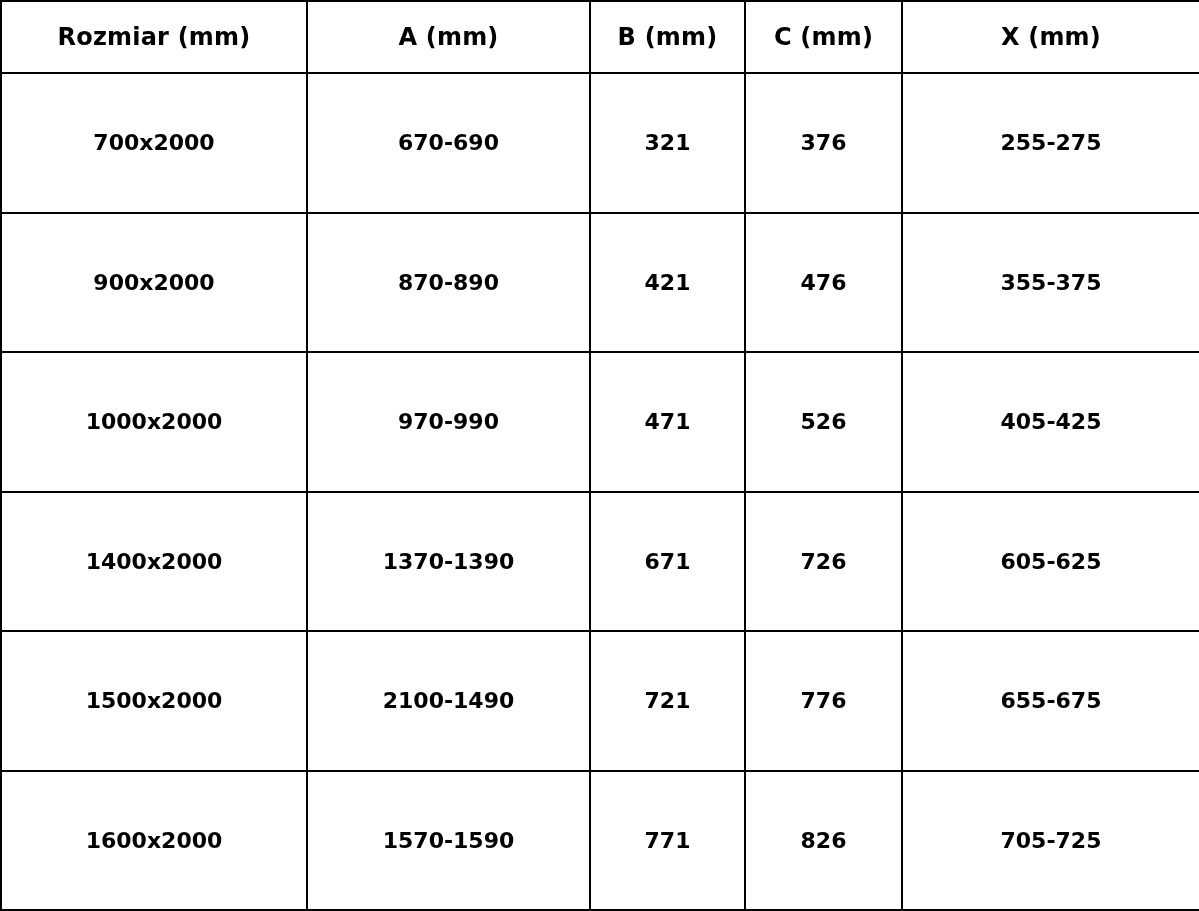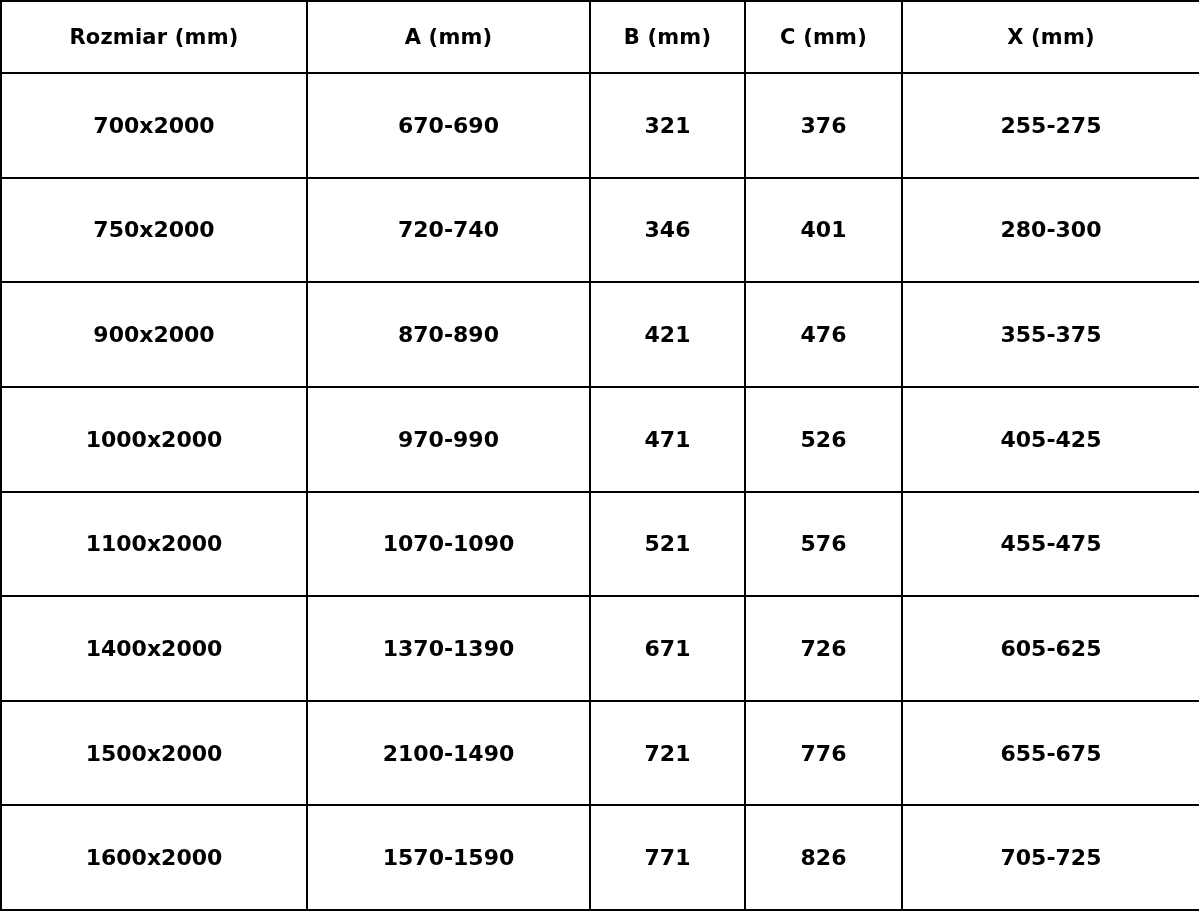--- a/index.html
+++ b/index.html
@@ -27,21 +27,21 @@
   table.size-table th,
   table.size-table td {
     border: 2px solid #000000;
     text-align: center;
     vertical-align: middle;
     color: #000000;
     font-weight: bold;
     white-space: nowrap;
   }
   table.size-table th {
-    font-size: 21px;
+    font-size: 24px;
     letter-spacing: 0.2px;
   }
   table.size-table td {
     font-size: 22px;
   }
   
   col.c0 { width: 306px; }
   col.c1 { width: 283px; }
   col.c2 { width: 155px; }
   col.c3 { width: 157px; }
@@ -73,46 +73,32 @@
     </thead>
     <tbody>
       <tr>
         <td>700x2000</td>
         <td>670-690</td>
         <td>321</td>
         <td>376</td>
         <td>255-275</td>
       </tr>
       <tr>
-        <td>750x2000</td>
-        <td>720-740</td>
-        <td>346</td>
-        <td>401</td>
-        <td>280-300</td>
-      </tr>
-      <tr>
         <td>900x2000</td>
         <td>870-890</td>
         <td>421</td>
         <td>476</td>
         <td>355-375</td>
       </tr>
       <tr>
         <td>1000x2000</td>
         <td>970-990</td>
         <td>471</td>
         <td>526</td>
         <td>405-425</td>
-      </tr>
-      <tr>
-        <td>1100x2000</td>
-        <td>1070-1090</td>
-        <td>521</td>
-        <td>576</td>
-        <td>455-475</td>
       </tr>
       <tr>
         <td>1400x2000</td>
         <td>1370-1390</td>
         <td>671</td>
         <td>726</td>
         <td>605-625</td>
       </tr>
       <tr>
         <td>1500x2000</td>

